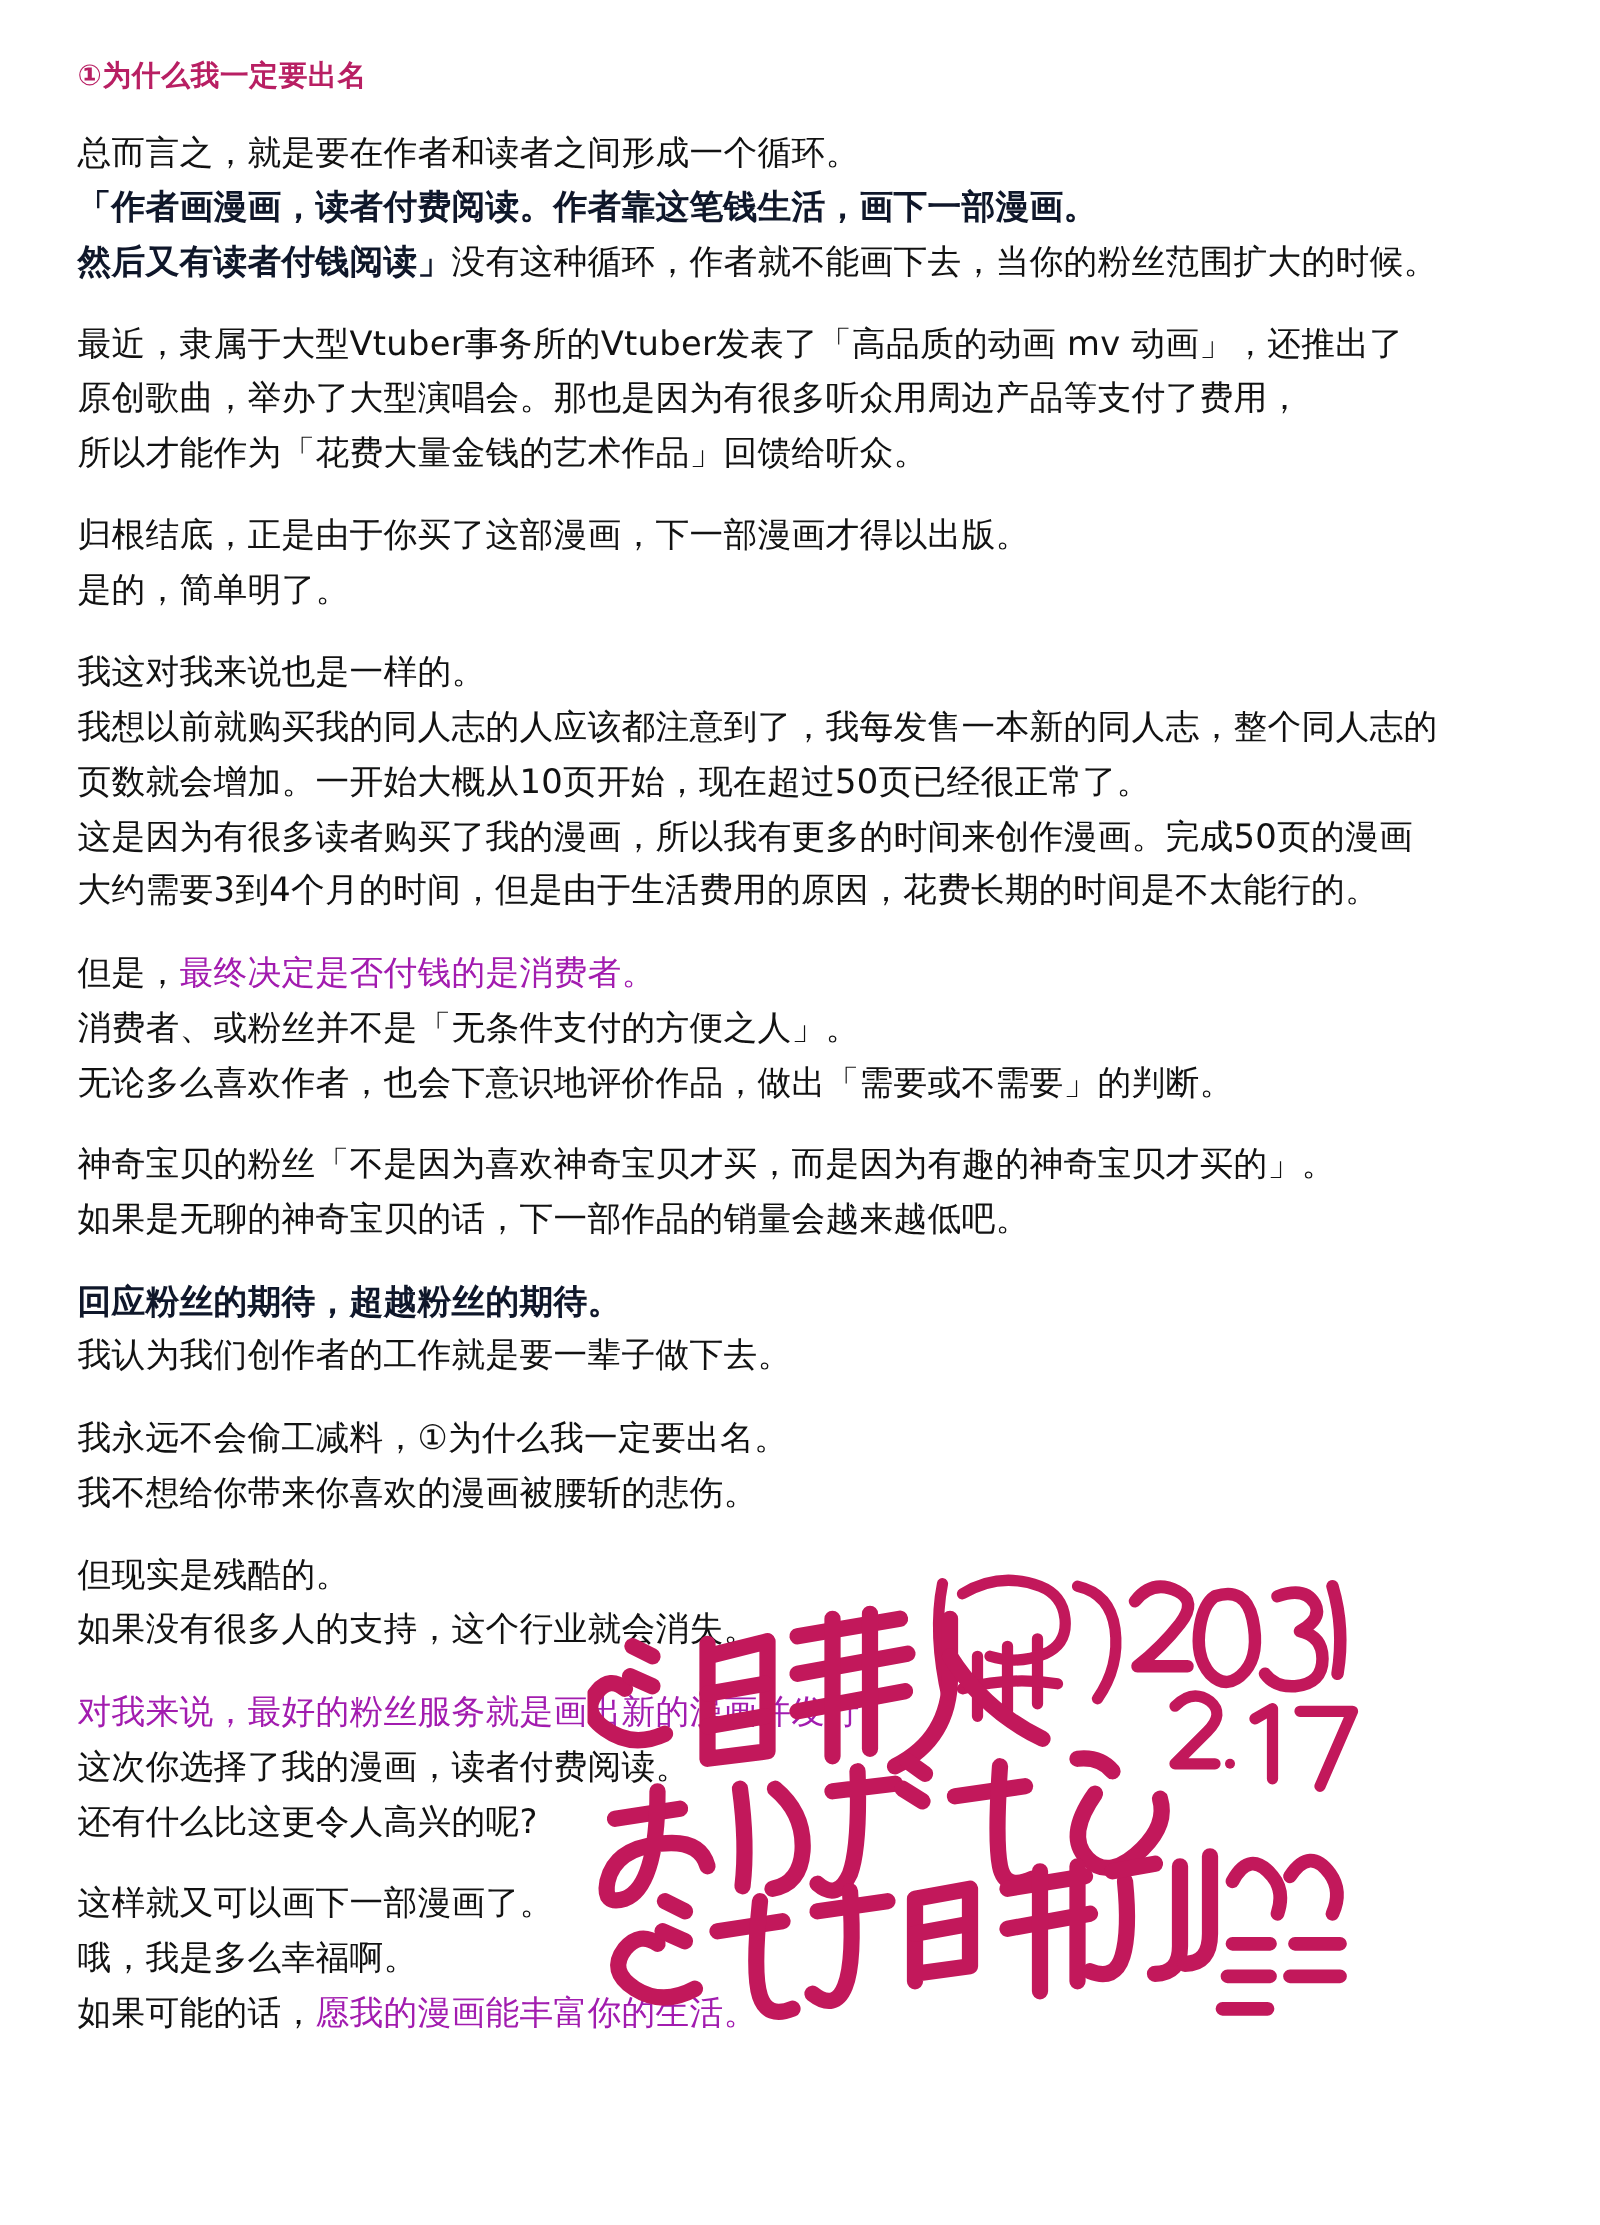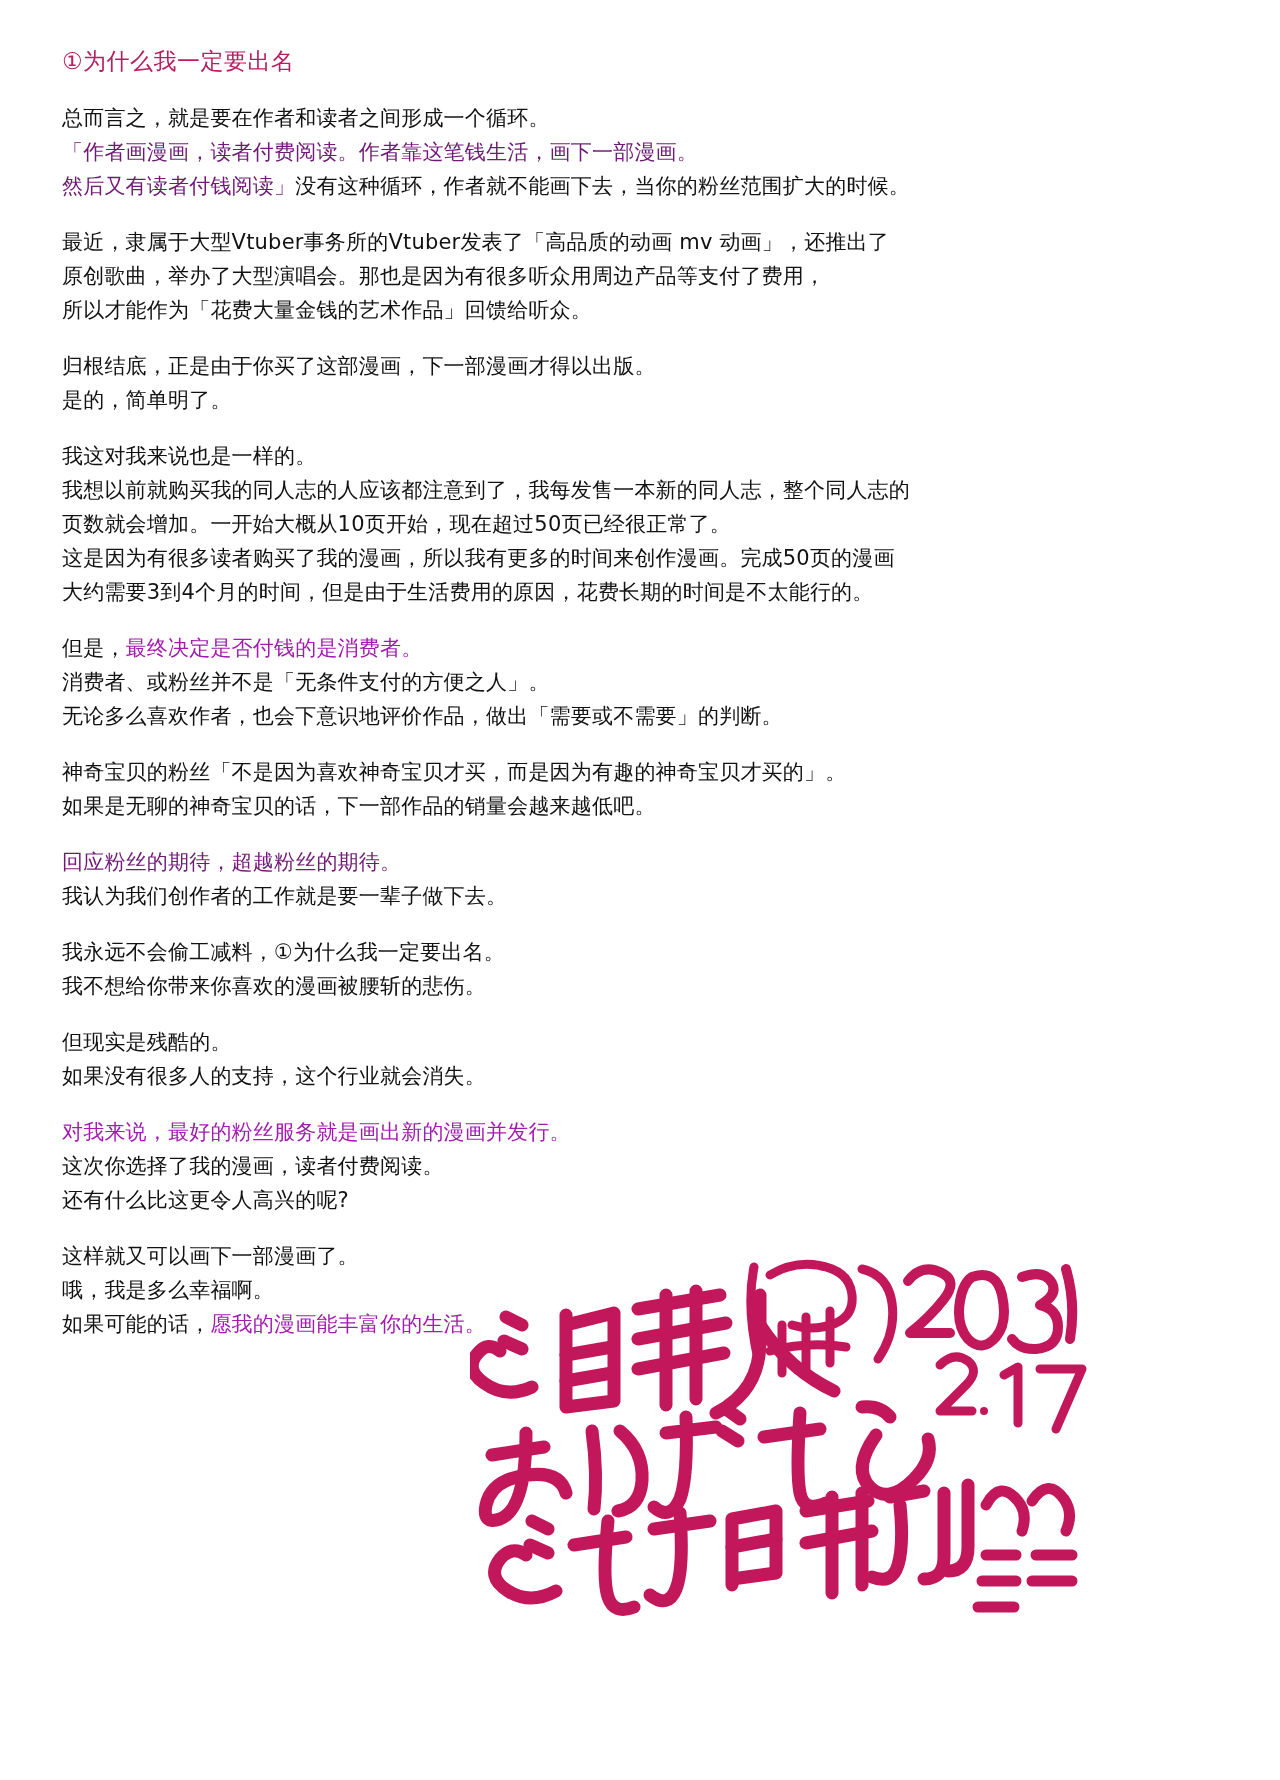--- a/index.html
+++ b/index.html
@@ -24,38 +24,38 @@
   }
   .content {
     position: absolute;
     left: 62px;
     top: 44px;
     width: 1160px;
   }
   .heading {
     color: #b81f63;
     font-size: 23px;
-    font-weight: normal;
+    font-weight: bold;
     line-height: 1.5;
     margin: 0 0 22px 0;
     letter-spacing: 0.5px;
   }
   .para {
-    font-size: 21px;
+    font-size: 27px;
     line-height: 1.62;
     margin: 0 0 22px 0;
     color: #121212;
     letter-spacing: 0.2px;
   }
   .para .hl {
     color: #a21caf;
   }
   .para .hl-strong {
-    color: #701a75;
-    font-weight: normal;
+    color: #0f172a;
+    font-weight: bold;
   }
   .line { display: block; }
 
   
   .signature {
     position: absolute;
     left: 470px;
     top: 1255px;
     width: 620px;
     height: 420px;

